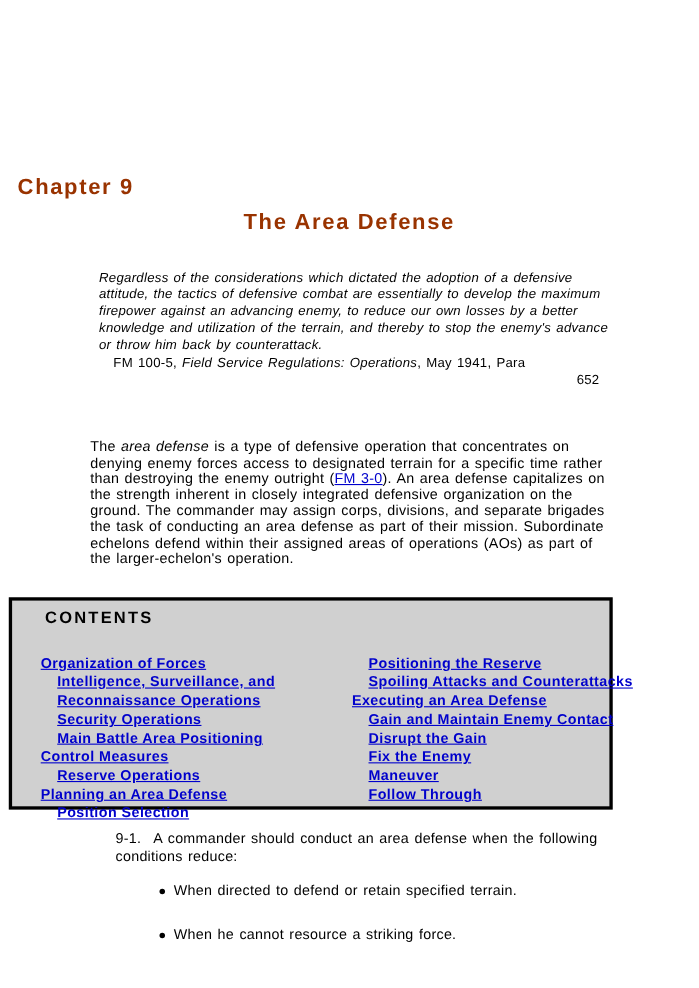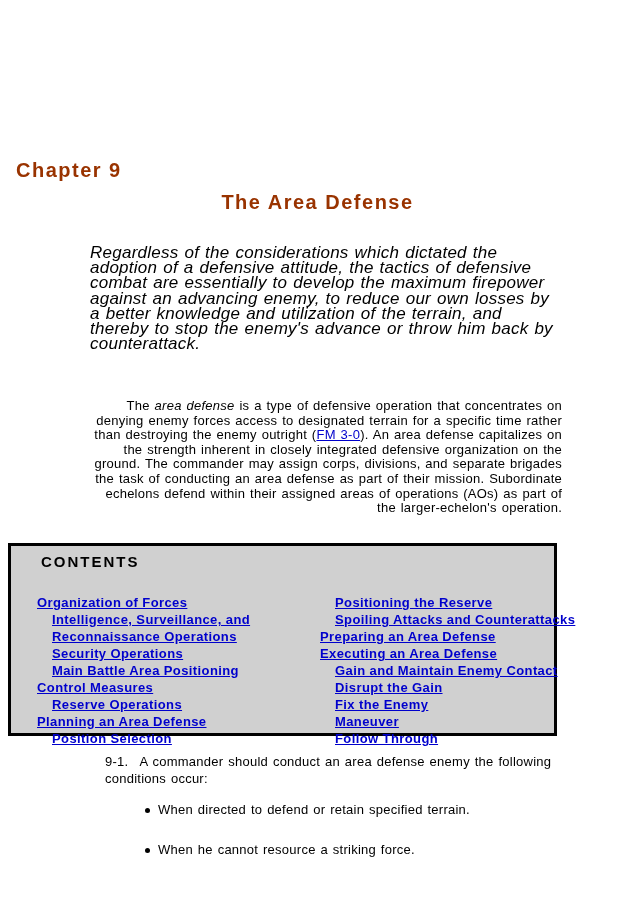--- a/index.html
+++ b/index.html
@@ -29,21 +29,21 @@
     font-size: 20px;
     font-weight: bold;
     letter-spacing: 1.5px;
     margin: 0;
     color: var(--heading-color, #993300);
   }
   .quote-block {
     position: absolute;
     left: 90px; top: 245px;
     width: 465px;
-    font-size: 17px;
+    font-size: 12px;
     line-height: 15.2px;
     letter-spacing: 0.25px;
     word-spacing: 1px;
   }
   .quote-text { font-style: italic; }
   .attribution {
     margin-top: 2px;
     padding-left: 13px;
     font-style: normal;
   }
@@ -54,21 +54,20 @@
   }
   .intro {
     position: absolute;
     left: 82px; top: 399px;
     width: 480px;
     margin: 0;
     font-size: 13px;
     line-height: 14.6px;
     letter-spacing: 0.25px;
     word-spacing: 1px;
-    text-align: right;
   }
   .intro .it { font-style: italic; }
   .body-link {
     color: var(--link-color, #0000cc);
     text-decoration: underline;
     cursor: pointer;
   }
   .contents-box {
     position: absolute;
     left: 8px; top: 543px;
@@ -138,20 +137,24 @@
 <body>
 
 <div class="page">
 
   <div class="chapter-label">Chapter 9</div>
 
   <h1 class="chapter-title">The Area Defense</h1>
 
   <div class="quote-block">
     <div class="quote-text">Regardless of the considerations which dictated the adoption of a defensive attitude, the tactics of defensive combat are essentially to develop the maximum firepower against an advancing enemy, to reduce our own losses by a better knowledge and utilization of the terrain, and thereby to stop the enemy's advance or throw him back by counterattack.</div>
+    <div class="attribution">
+      <span>FM 100-5, </span><span class="it">Field Service Regulations: Operations</span><span>, May 1941, Para</span>
+      <div class="attribution-page">652</div>
+    </div>
   </div>
 
   <p class="intro">
     <span>The </span><span class="it">area defense</span><span> is a type of defensive operation that concentrates on denying enemy forces access to designated terrain for a specific time rather than destroying the enemy outright (</span><a class="body-link" href="#">FM 3-0</a><span>). An area defense capitalizes on the strength inherent in closely integrated defensive organization on the ground. The commander may assign corps, divisions, and separate brigades the task of conducting an area defense as part of their mission. Subordinate echelons defend within their assigned areas of operations (AOs) as part of the larger-echelon's operation.</span>
   </p>
 
   <div class="contents-box">
     <div class="contents-heading">CONTENTS</div>
     <div class="toc-col toc-left" id="toc-left">
         <a href="#" class="toc-link">
@@ -181,23 +184,20 @@
         </a>
       </div>
     <div class="toc-col toc-right" id="toc-right">
         <a href="#" class="toc-link indent">
           <div>Positioning the Reserve</div>
         </a>
         <a href="#" class="toc-link indent">
           <div>Spoiling Attacks and Counterattacks</div>
         </a>
         <a href="#" class="toc-link">
-          <div>Preparing an Area Defense</div>
-        </a>
-        <a href="#" class="toc-link">
           <div>Executing an Area Defense</div>
         </a>
         <a href="#" class="toc-link indent">
           <div>Gain and Maintain Enemy Contact</div>
         </a>
         <a href="#" class="toc-link indent">
           <div>Disrupt the Gain</div>
         </a>
         <a href="#" class="toc-link indent">
           <div>Fix the Enemy</div>
@@ -205,21 +205,21 @@
         <a href="#" class="toc-link indent">
           <div>Maneuver</div>
         </a>
         <a href="#" class="toc-link indent">
           <div>Follow Through</div>
         </a>
       </div>
   </div>
 
   <div class="para-9-1">
-    <span class="para-num">9-1.</span><span>A commander should conduct an area defense enemy the following conditions occur:</span>
+    <span class="para-num">9-1.</span><span>A commander should conduct an area defense when the following conditions reduce:</span>
   </div>
 
   <ul class="bullets" id="bullet-list">
       <li><span class="bullet-dot"></span><span>When directed to defend or retain specified terrain.</span></li>
       <li><span class="bullet-dot"></span><span>When he cannot resource a striking force.</span></li>
     </ul>
 
 </div>
 
 </body></html>

